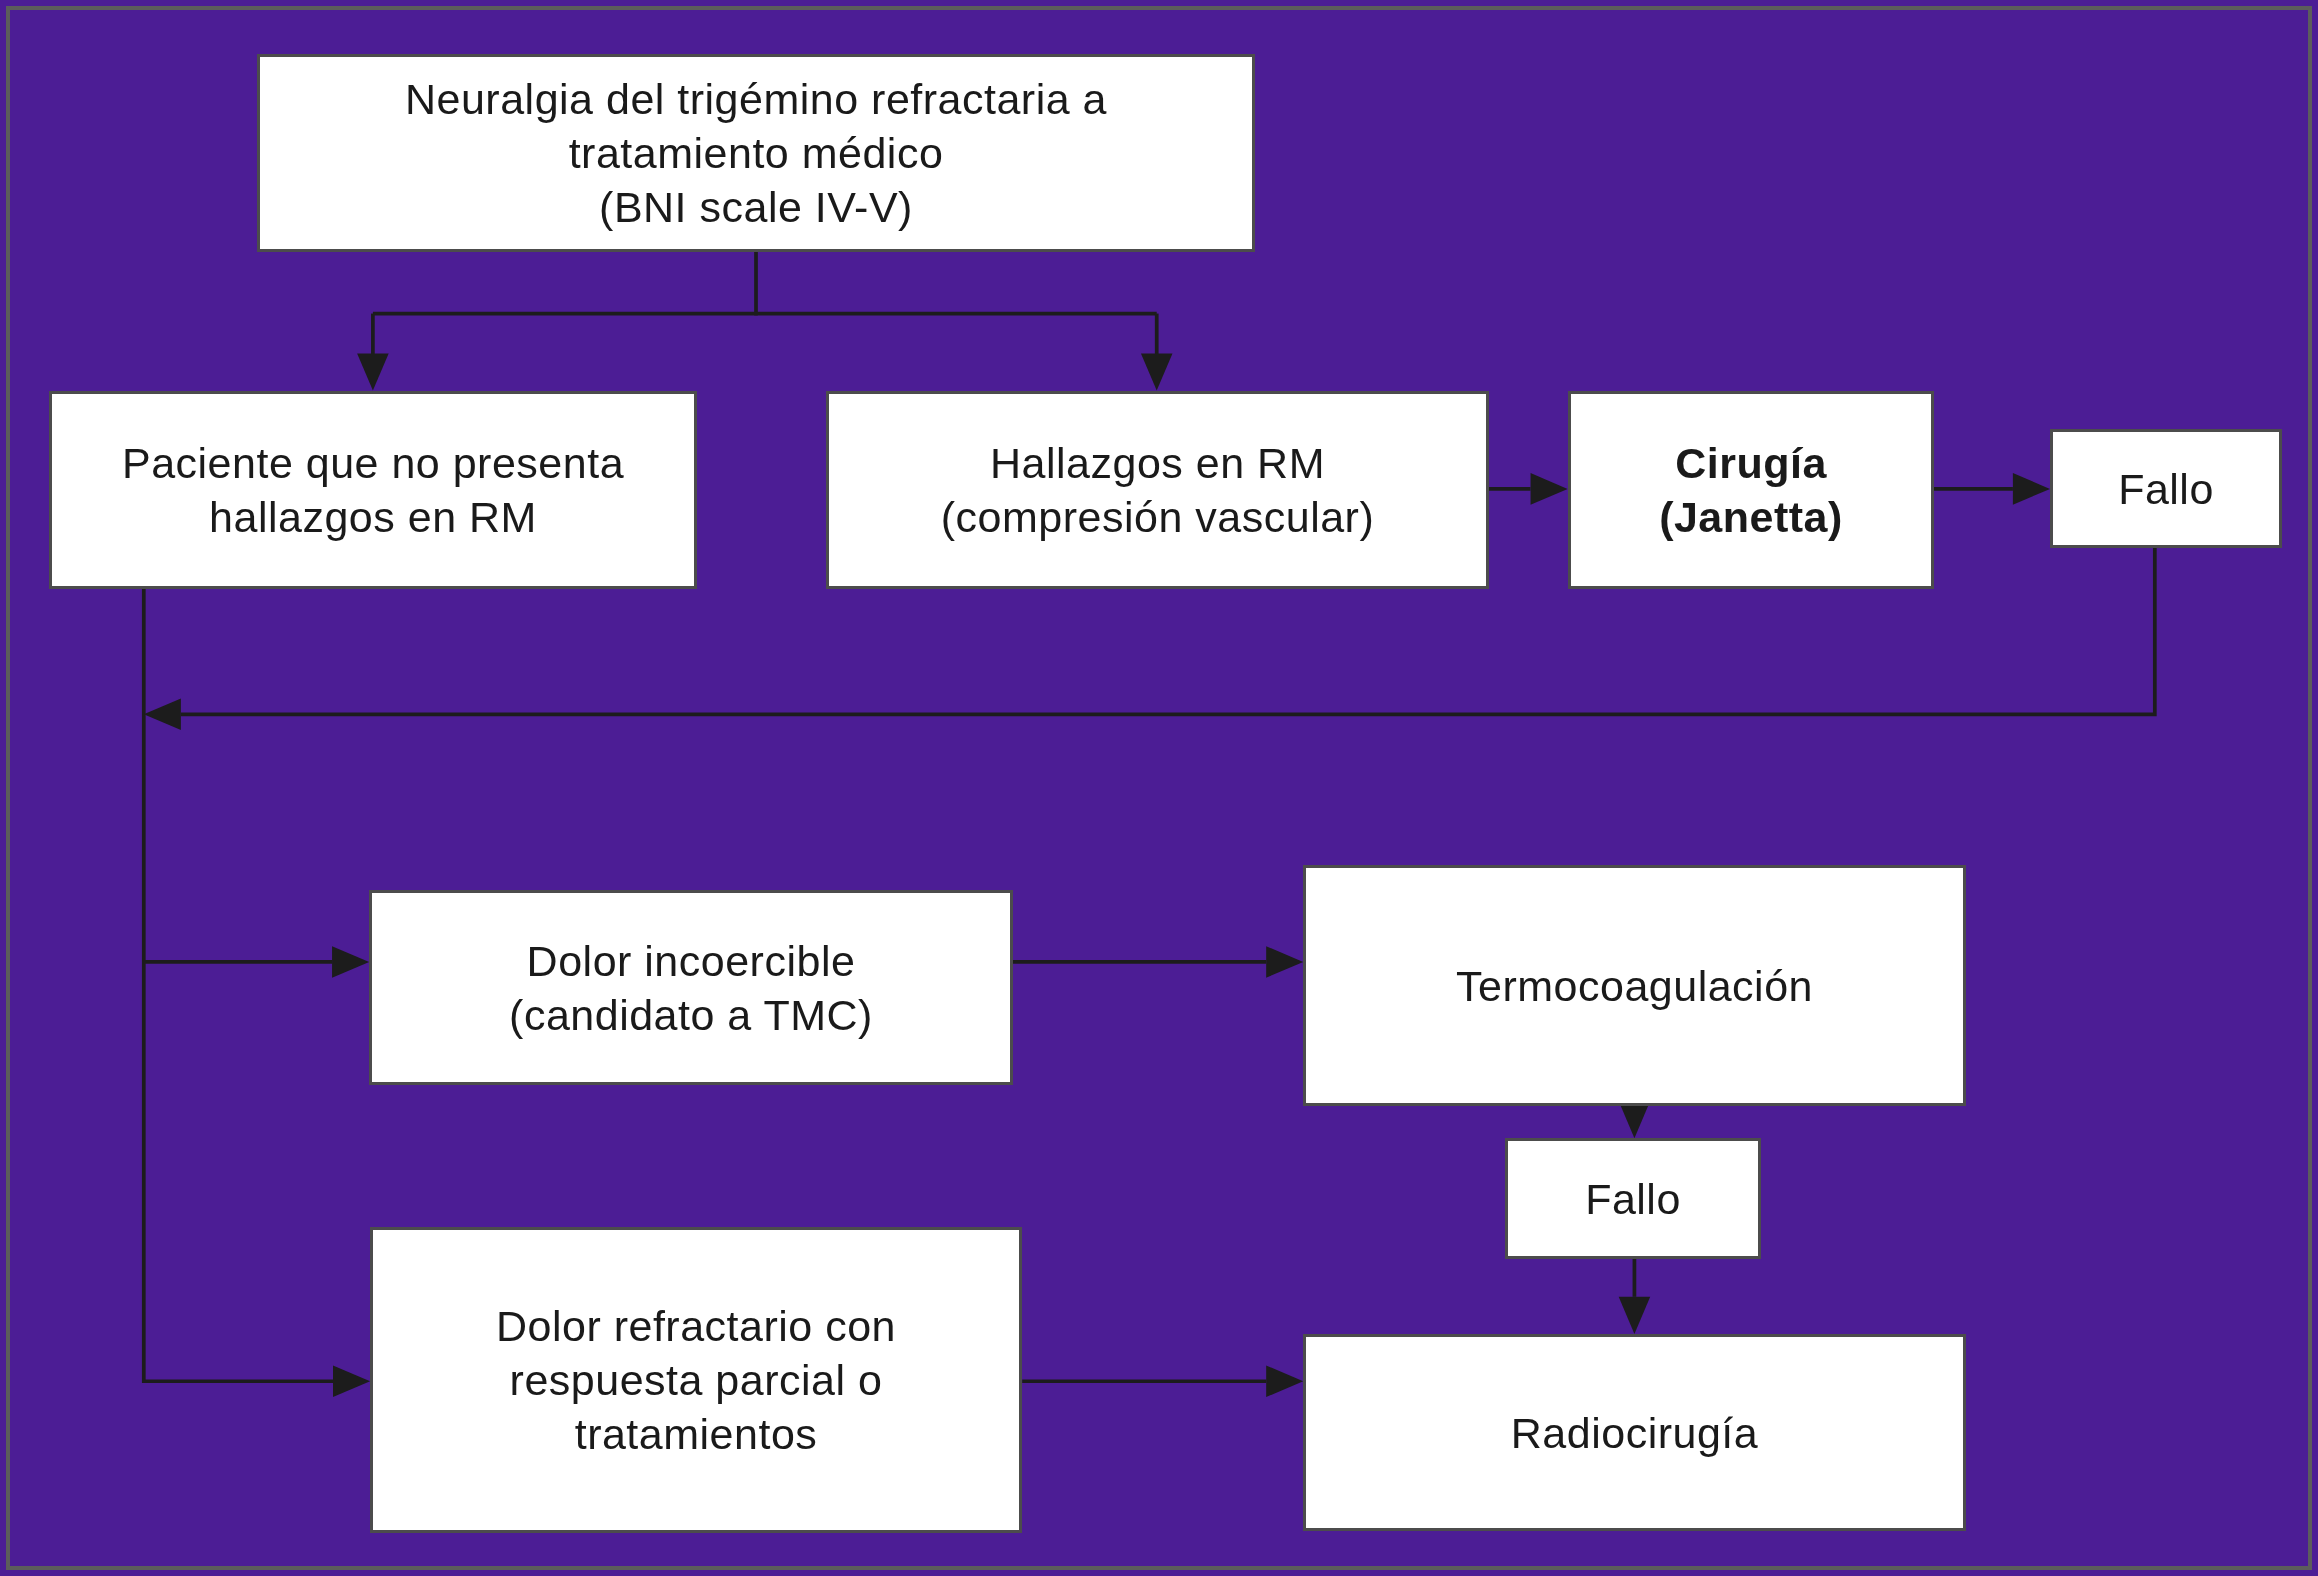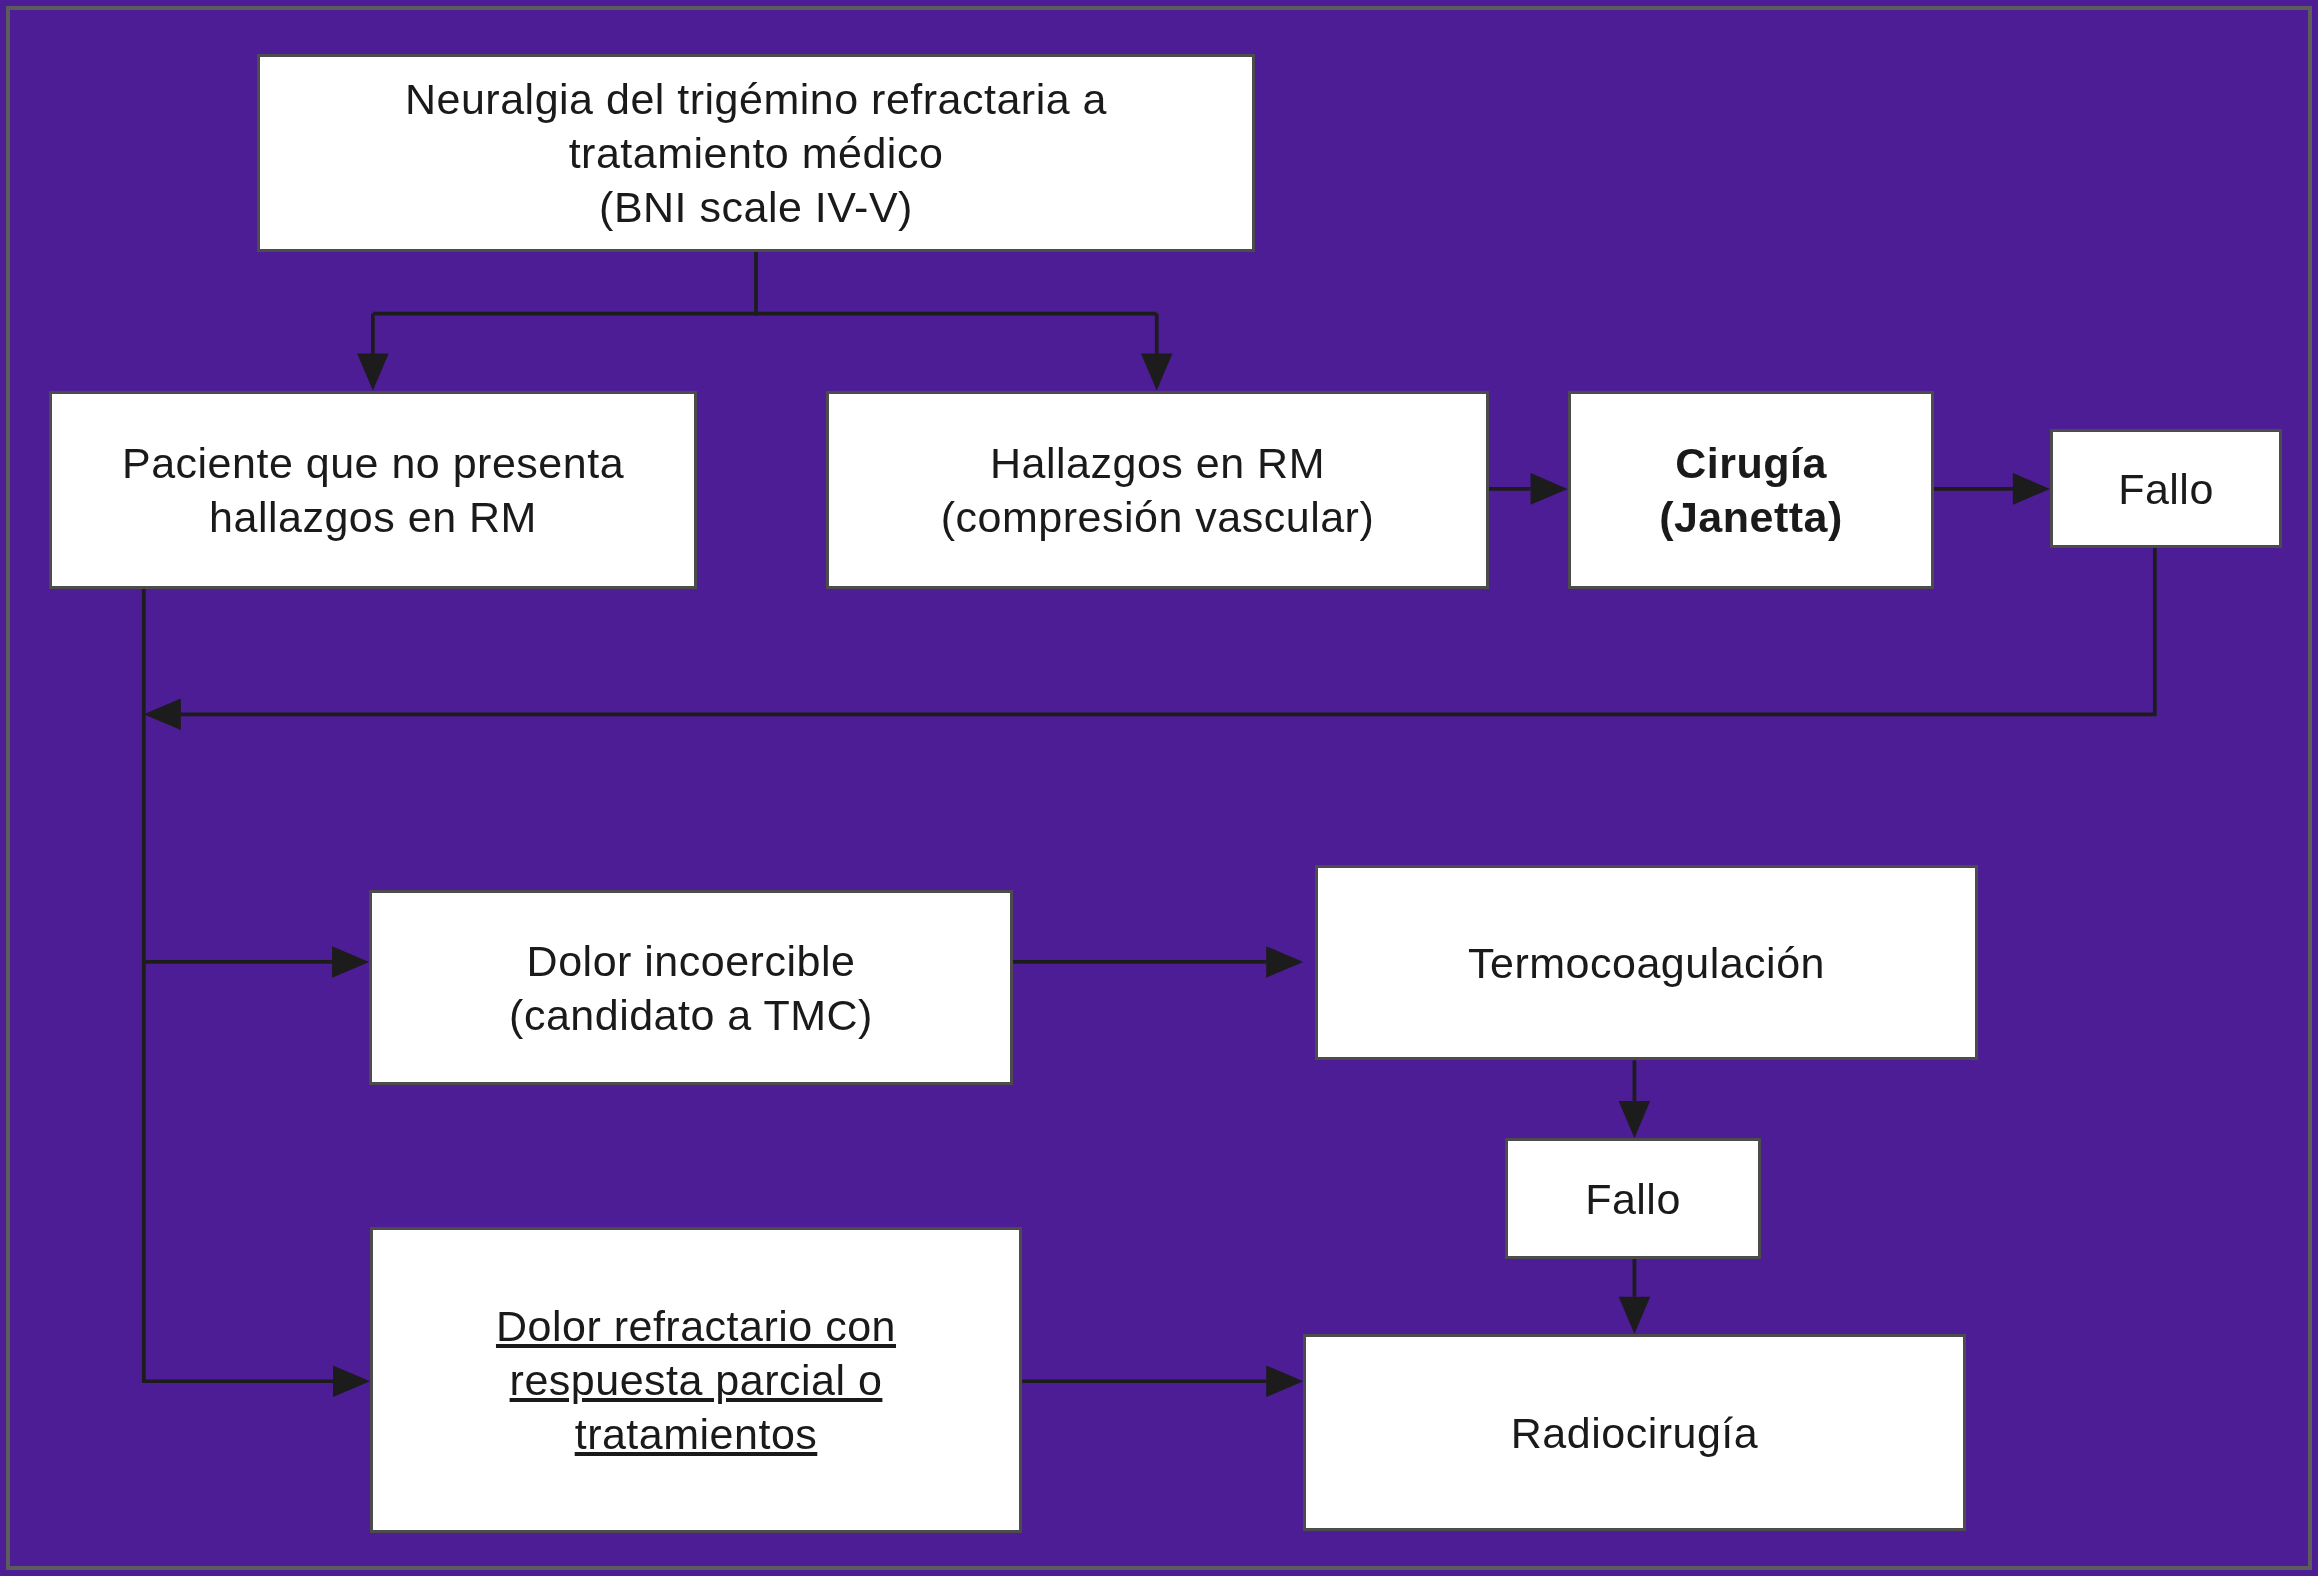--- a/index.html
+++ b/index.html
@@ -119,29 +119,29 @@
 
   <div class="node" style="left:2050px; top:429px; width:232px; height:119px;">
     <span>Fallo</span>
   </div>
 
   <div class="node" style="left:369px; top:890px; width:644px; height:195px;">
     <span>Dolor incoercible</span>
     <span>(candidato a TMC)</span>
   </div>
 
-  <div class="node" style="left:1303px; top:865px; width:663px; height:195px;margin-left:12px;">
+  <div class="node" style="left:1303px; top:865px; width:663px; height:241px;">
     <span>Termocoagulación</span>
   </div>
 
   <div class="node" style="left:1505px; top:1138px; width:256px; height:121px;">
     <span>Fallo</span>
   </div>
 
-  <div class="node" style="left:370px; top:1227px; width:652px; height:306px;text-decoration:underline;">
+  <div class="node" style="left:370px; top:1227px; width:652px; height:306px;">
     <span>Dolor refractario con</span>
     <span>respuesta parcial o</span>
     <span>tratamientos</span>
   </div>
 
   <div class="node" style="left:1303px; top:1334px; width:663px; height:197px;">
     <span>Radiocirugía</span>
   </div>
 
   <div class="outer-frame"></div>

